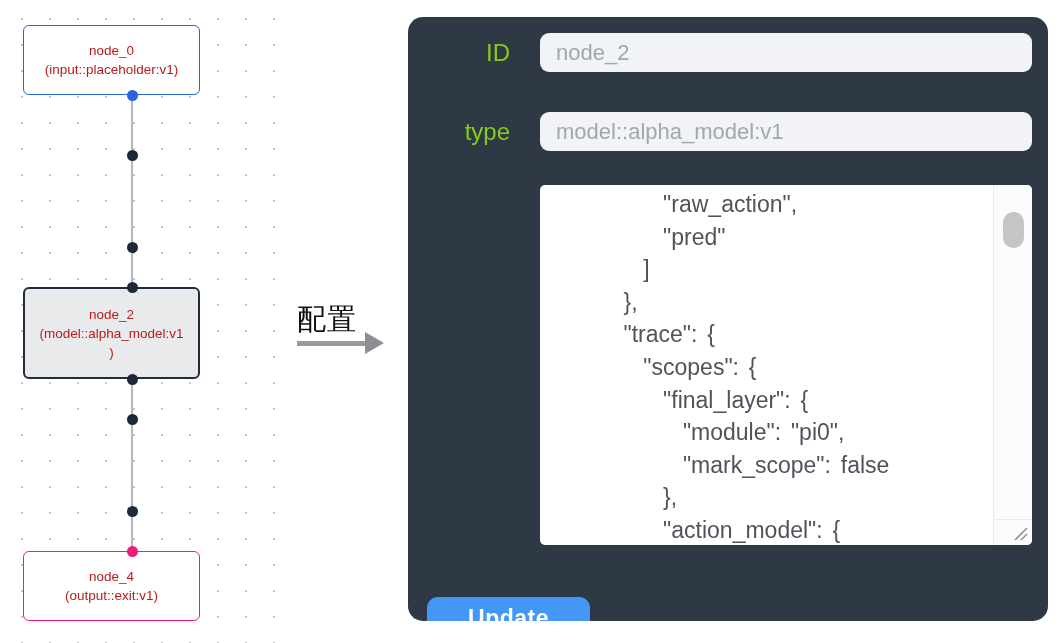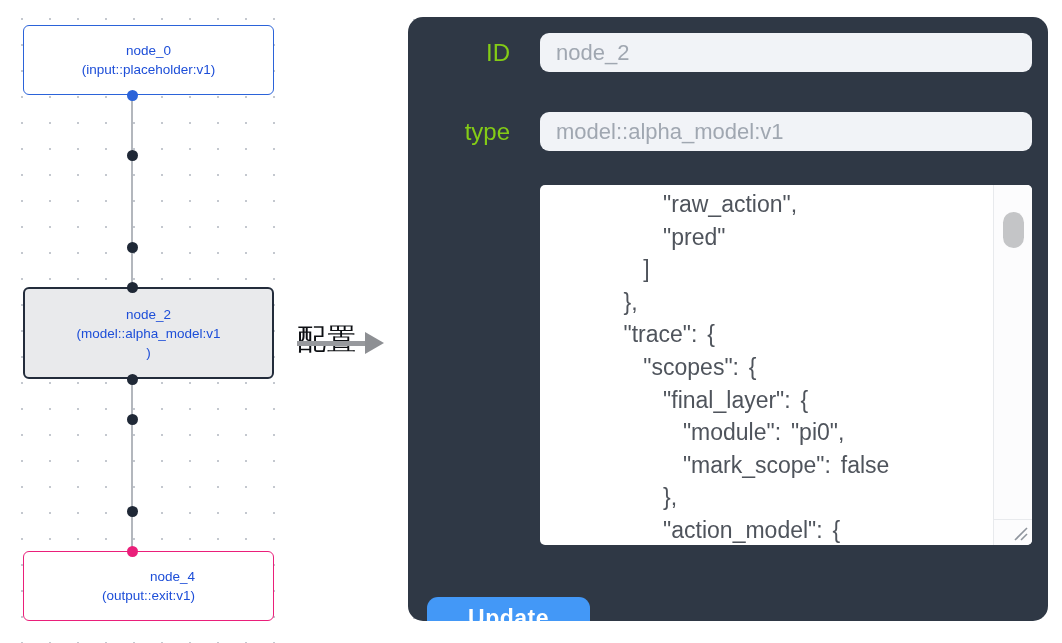--- a/index.html
+++ b/index.html
@@ -36,40 +36,40 @@
   .edge-line {
     position: absolute;
     left: 131px; top: 94px;
     width: 2px; height: 458px;
     background: #b3b7bd;
     z-index: 0;
   }
   .node {
     position: absolute;
     left: 23px;
-    width: 251px;
+    width: 177px;
     background: #ffffff;
     border: 1.5px solid #232c3b;
     border-radius: 6px;
     z-index: 1;
     display: flex;
     align-items: center;
     justify-content: center;
     text-align: center;
     white-space: pre-line;
     font-size: 13.5px;
     line-height: 19px;
-    color: #1d4ed8;
+    color: #b91c1c;
     cursor: default;
   }
   .node-0 { top: 25px;  height: 70px; border-color: #2b63d9; }
   .node-1 { top: 155px; height: 92px; }
   .node-2 { top: 287px; height: 92px; border-width: 2.5px; background: #e9eaec; }
   .node-3 { top: 419px; height: 92px; }
-  .node-4 { top: 551px; height: 70px; border-color: #ea1f7a; text-align: right; }
+  .node-4 { top: 551px; height: 70px; border-color: #ea1f7a; }
 
   .handle {
     position: absolute;
     left: 127px;
     width: 11px; height: 11px;
     border-radius: 50%;
     background: #1f2836;
     z-index: 2;
   }
   .handle.blue { background: #2b63d9; }
@@ -79,21 +79,20 @@
   .h7 { top: 506px; } .h8 { top: 546px; }
 
   
   .annotation-label {
     position: absolute;
     left: 297px; top: 300px;
     width: 88px;
     font-size: 29px;
     color: #0d0f13;
     letter-spacing: 1px;
-    margin-top: 20px;
   }
   .arrow-shaft {
     position: absolute;
     left: 297px; top: 341px;
     width: 70px; height: 5px;
     background: #97999d;
   }
   .arrow-head {
     position: absolute;
     left: 365px; top: 332px;

